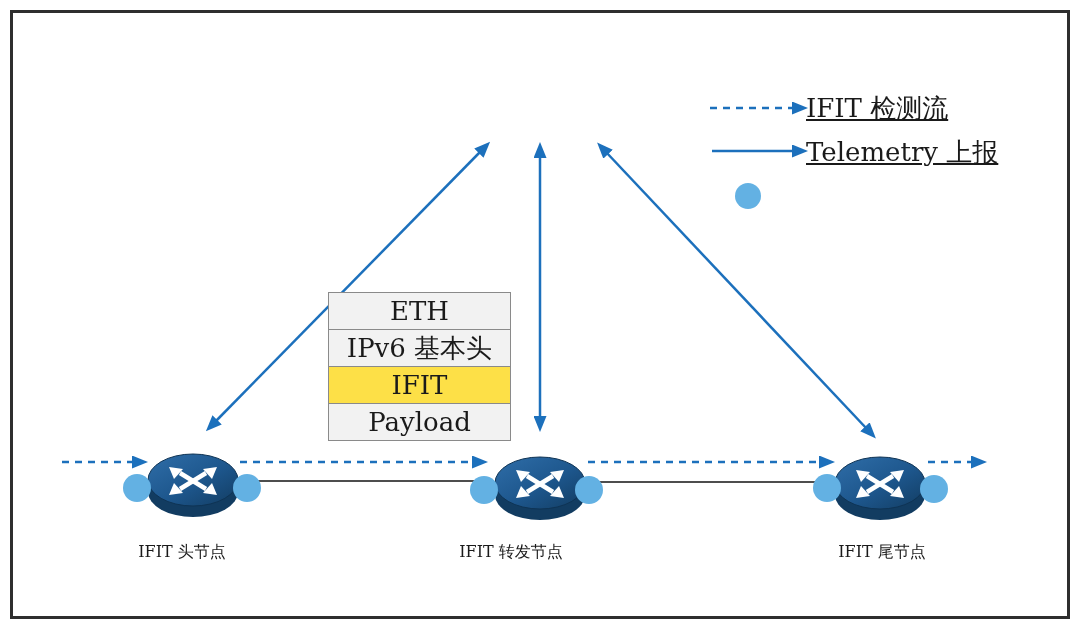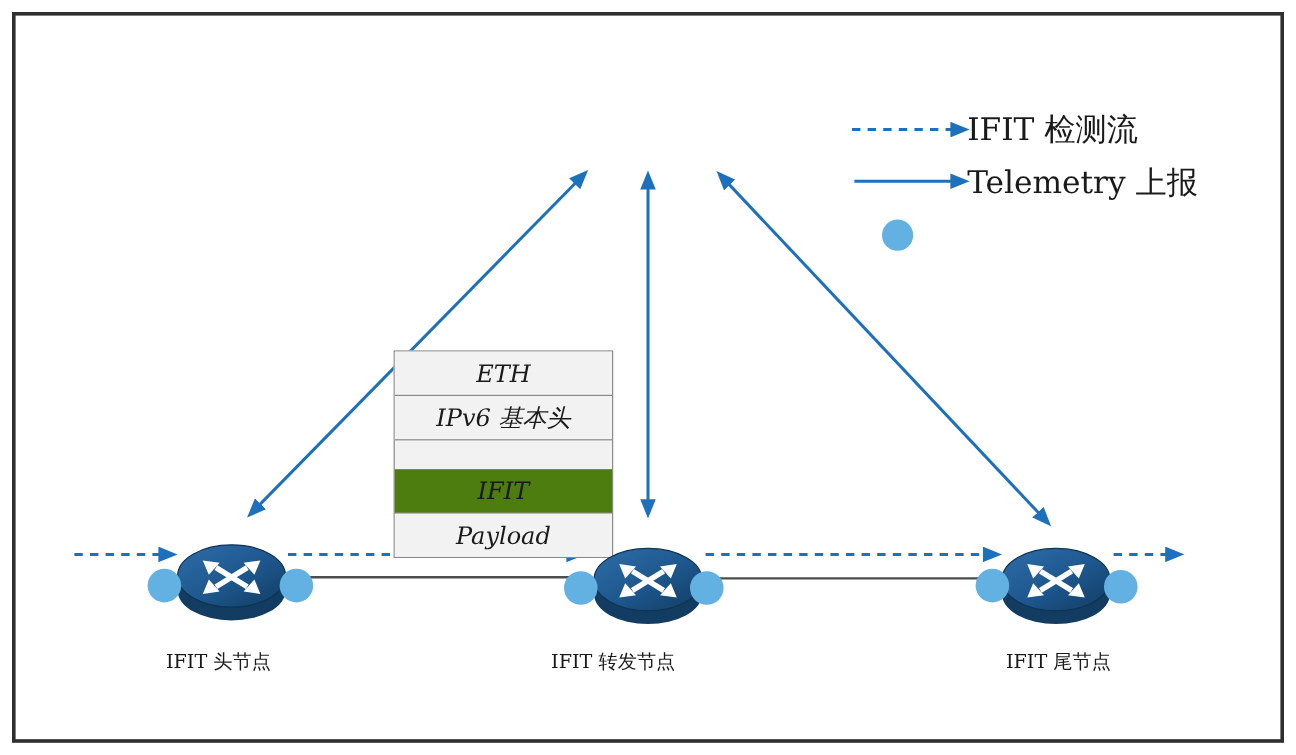--- a/index.html
+++ b/index.html
@@ -11,36 +11,35 @@
     position:absolute;left:10px;top:10px;width:1060px;height:609px;
     border:3px solid #2e2e2e;box-sizing:border-box;
   }
   .abs{position:absolute;}
   .mgmt-box{
     left:410px;top:50px;width:260px;height:83px;
     background:#e9f4f9;border:2px solid #43809e;box-sizing:border-box;
     display:flex;align-items:center;justify-content:center;
     font-size:30px;letter-spacing:2px;
   }
-  .legend-label{font-size:26px;white-space:nowrap;}
+  .legend-label{font-size:26px;white-space:nowrap;text-decoration:underline;}
   .lg1{left:806px;top:91px;}
   .lg2{left:806px;top:135px;}
   .lg3{left:812px;top:180px;}
   .stack{
     left:328px;top:292px;width:183px;
     border:1.5px solid #8a8a8a;box-sizing:border-box;background:#f2f2f2;
   }
   .stack-row{
     height:36px;display:flex;align-items:center;justify-content:center;
-    font-size:20px;background:#f2f2f2;border-bottom:1.5px solid #8a8a8a;
+    font-size:26px;background:#f2f2f2;border-bottom:1.5px solid #8a8a8a;
     white-space:nowrap;
-    font-style:italic;
   }
   .stack-row:last-child{border-bottom:none;}
-  .stack-row.hl{background:#4d7c0f;margin-top:24px;}
+  .stack-row.hl{background:#fde047;}
   .node-label{font-size:16px;text-align:center;white-space:nowrap;}
   .nl1{left:77px;top:542px;width:210px;}
   .nl2{left:396px;top:542px;width:230px;}
   .nl3{left:777px;top:542px;width:210px;}
   svg{display:block;}
   .canvas-svg{position:absolute;left:0;top:0;}
 </style>
 </head>
 <body>
 

